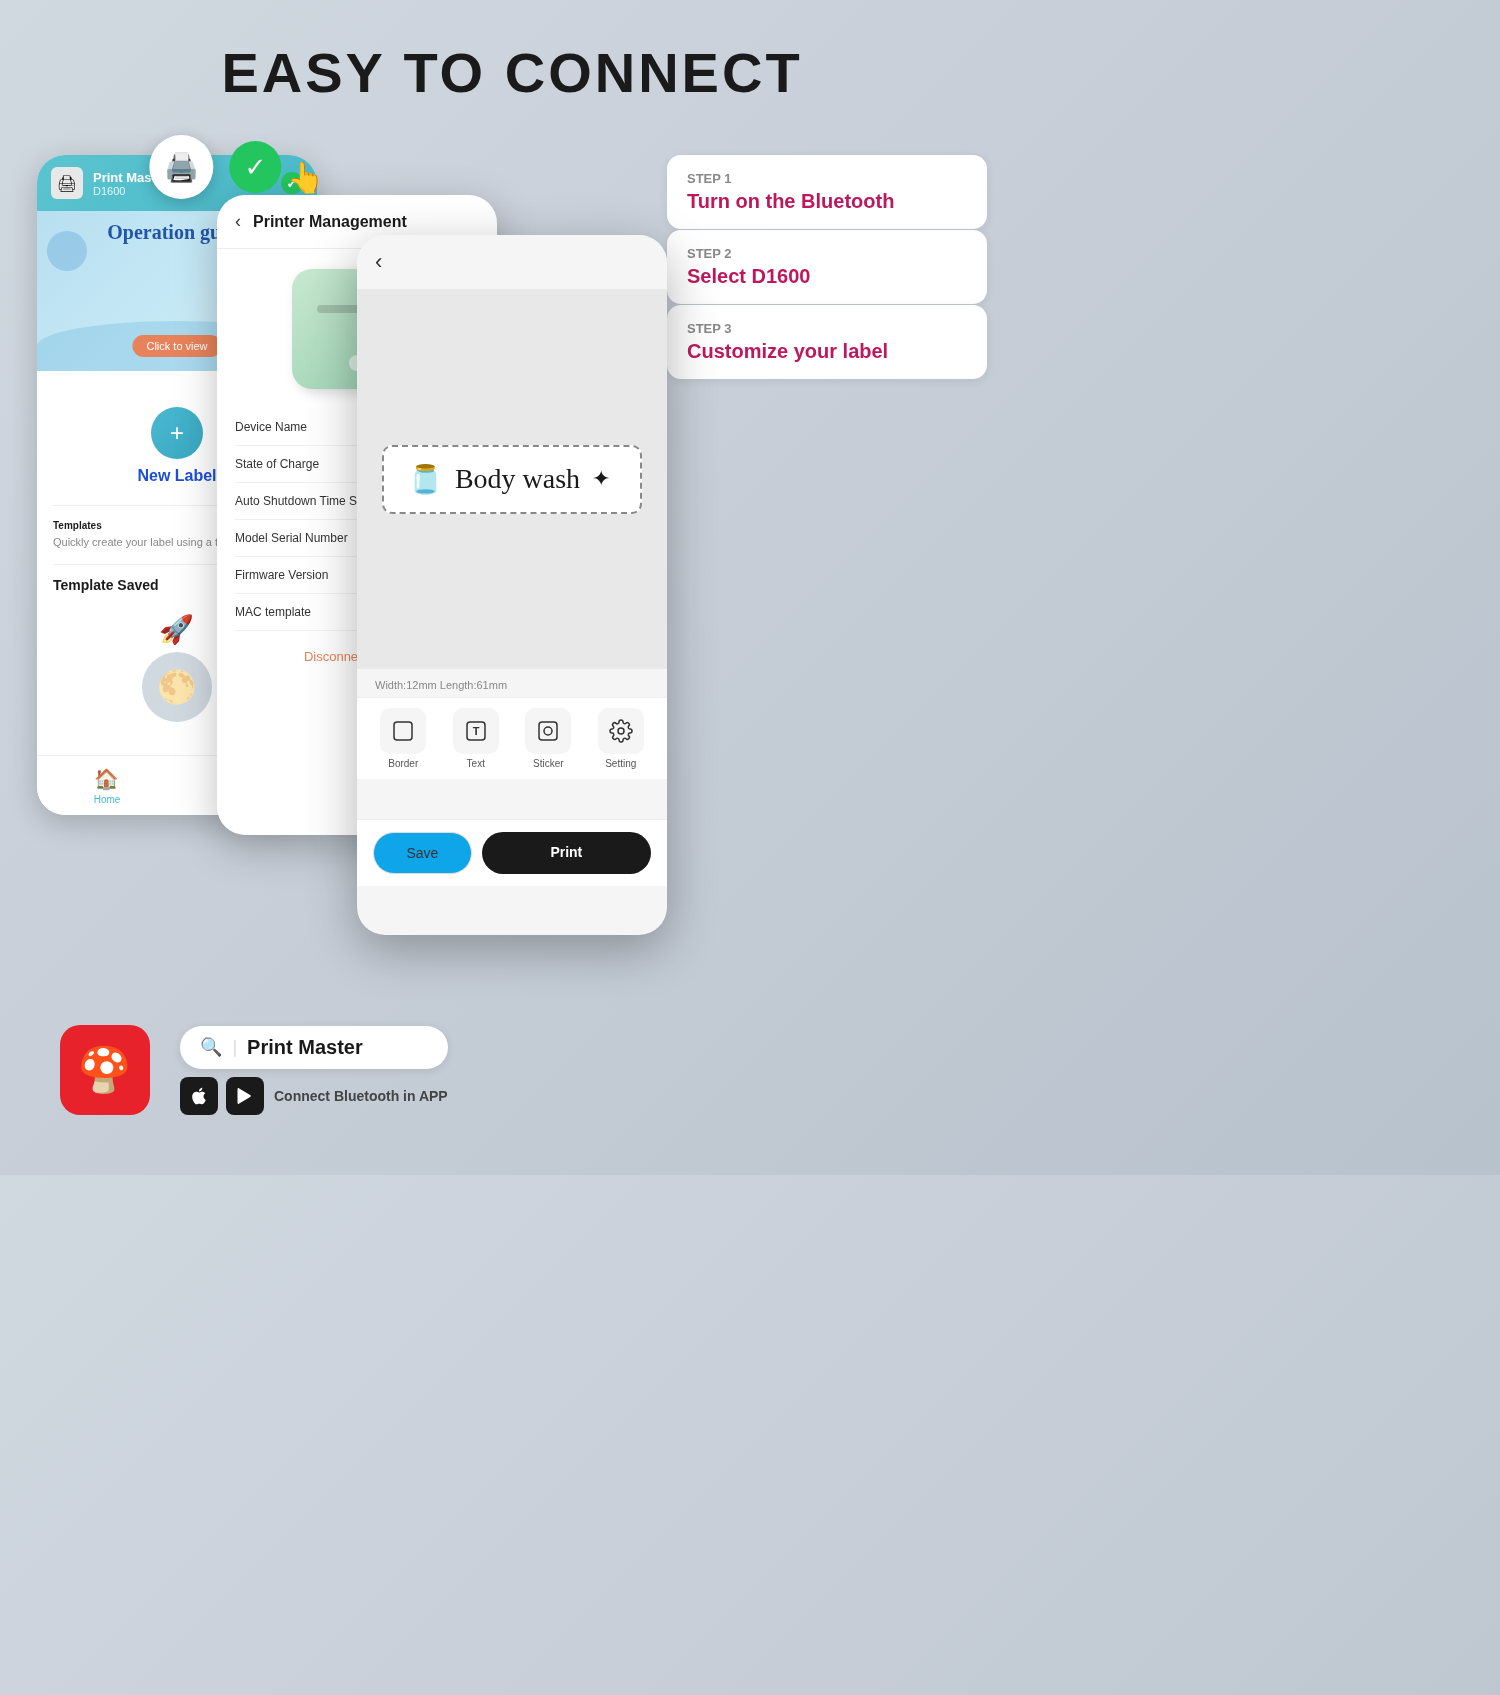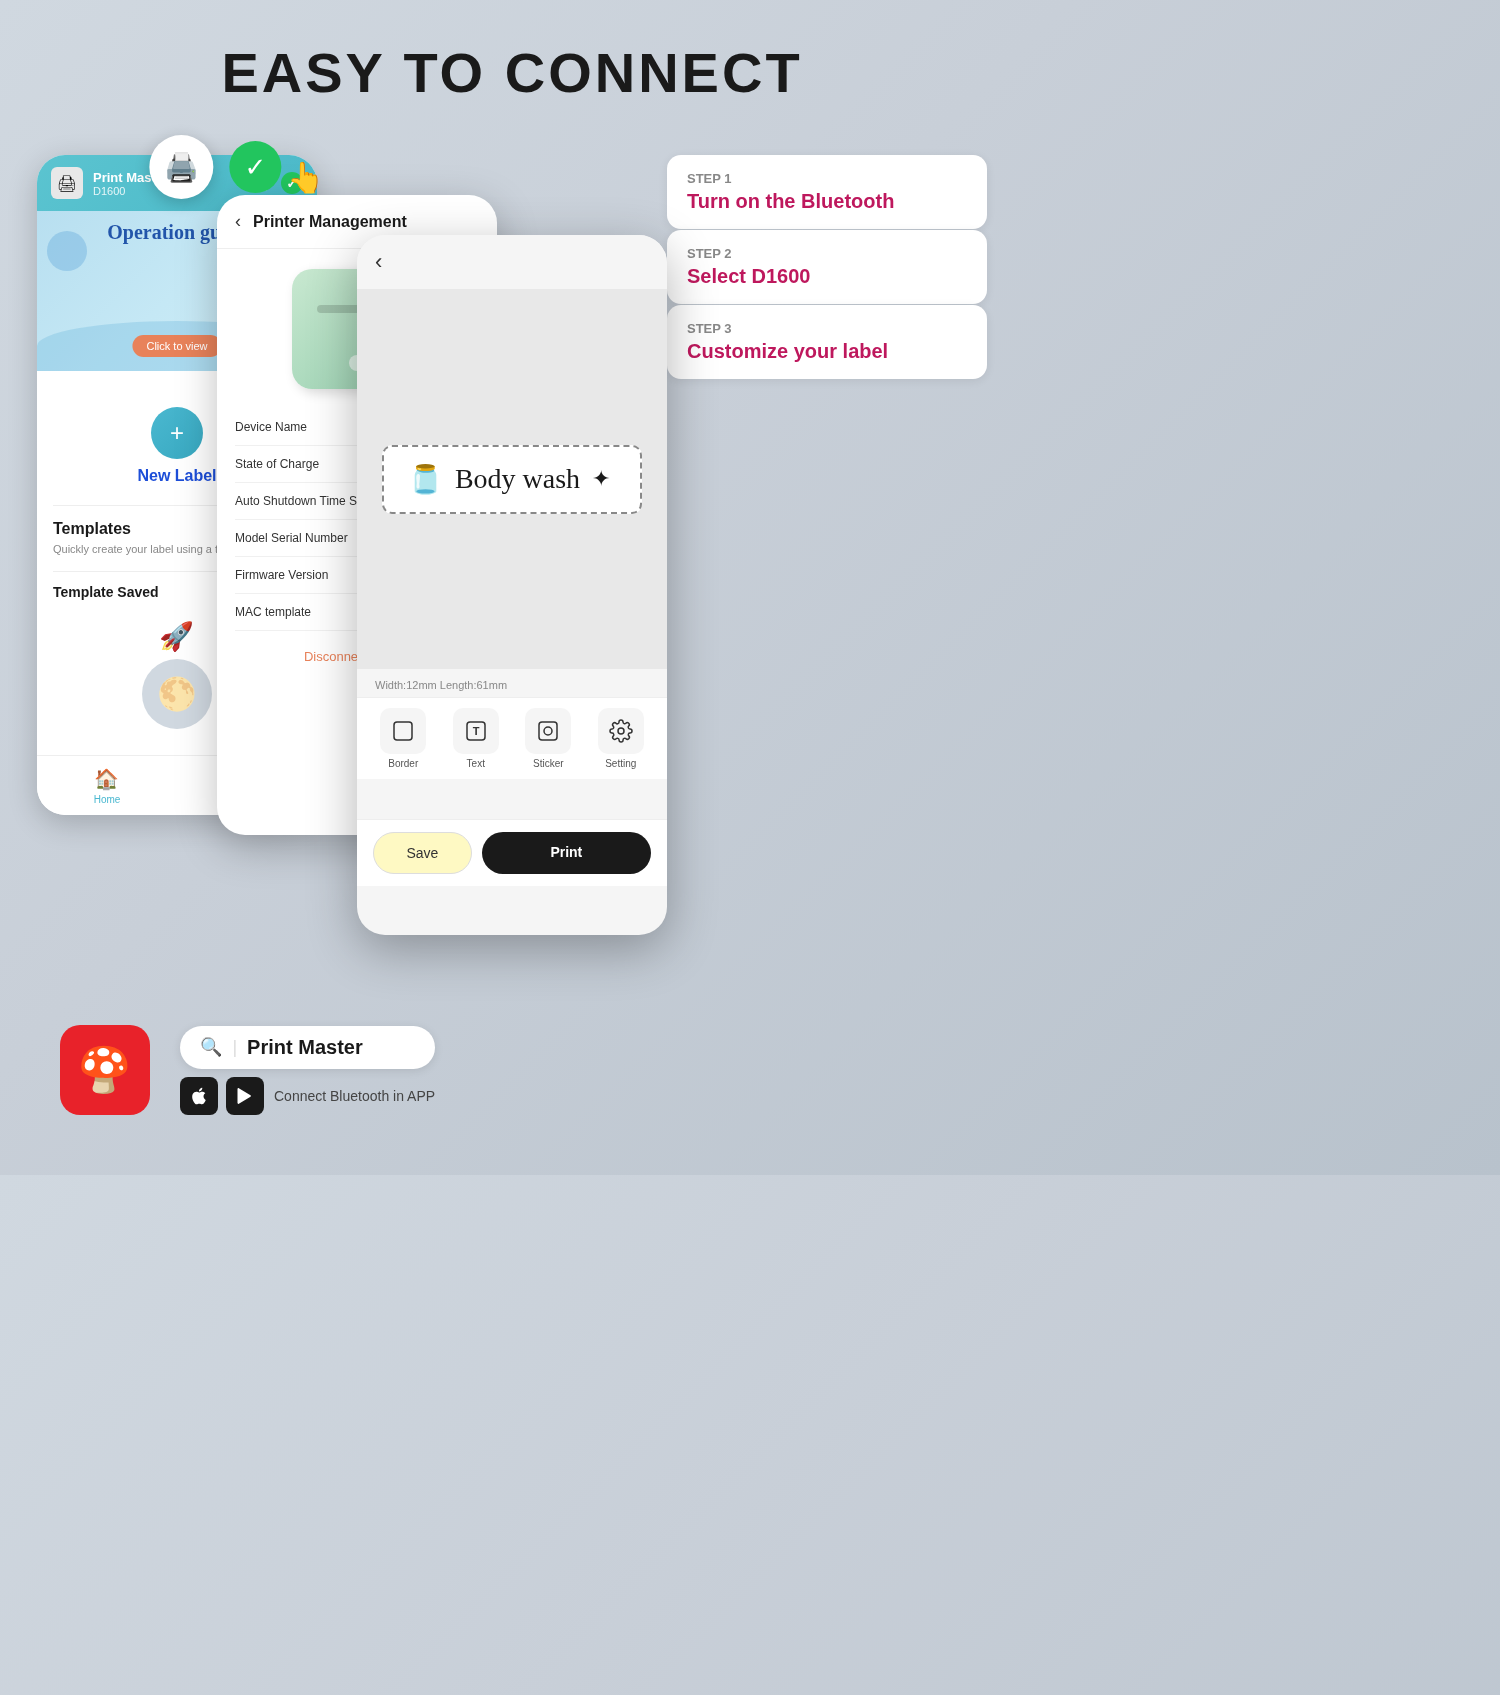--- a/index.html
+++ b/index.html
@@ -185,21 +185,21 @@
       font-size: 16px;
       font-weight: 600;
       color: #1d4ed8;
     }
 
     .templates-section {
       padding: 14px 0;
       border-bottom: 1px solid #eee;
     }
     .templates-title {
-      font-size: 16px;
+      font-size: 10px;
       font-weight: 700;
       color: #1a1a1a;
       margin-bottom: 4px;
     }
     .templates-subtitle {
       font-size: 11px;
       color: #888;
       line-height: 1.4;
     }
 
@@ -445,21 +445,21 @@
     .phone-3-footer {
       display: flex;
       gap: 10px;
       padding: 12px 16px;
       background: white;
       border-top: 1px solid #eee;
     }
     .save-btn {
       flex: 1;
       border: 1px solid #ddd;
-      background: #fef9c3;
+      background: #0ea5e9;
       border-radius: 24px;
       padding: 12px;
       text-align: center;
       font-size: 14px;
       font-weight: 500;
       color: #333;
     }
     .print-btn {
       flex: 2;
       background: #1a1a1a;
@@ -598,21 +598,21 @@
       border-radius: 8px;
       display: flex;
       align-items: center;
       justify-content: center;
       font-size: 18px;
       color: white;
     }
     .store-text {
       font-size: 14px;
       color: #444;
-      font-weight: 400;
+      font-weight: 700;
     }
   </style>
 </head>
 <body>
 
 <h1 class="main-title">EASY TO CONNECT</h1>
 
 <div class="content-row">
 
   <div class="phones-area">

